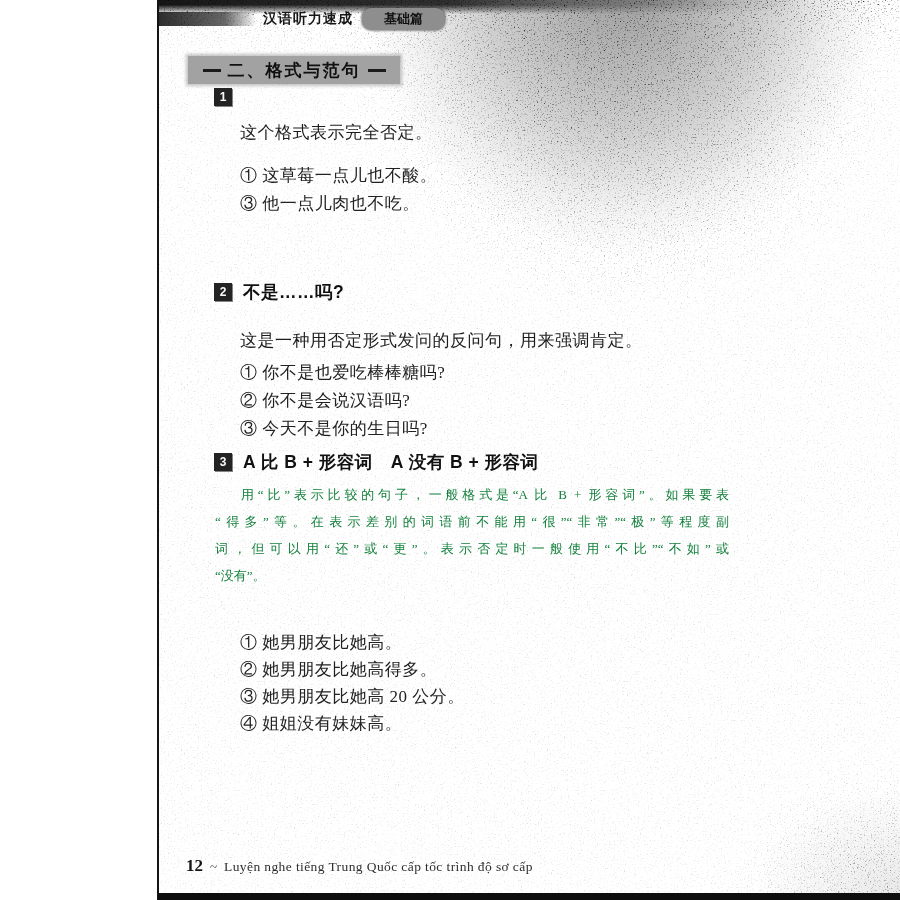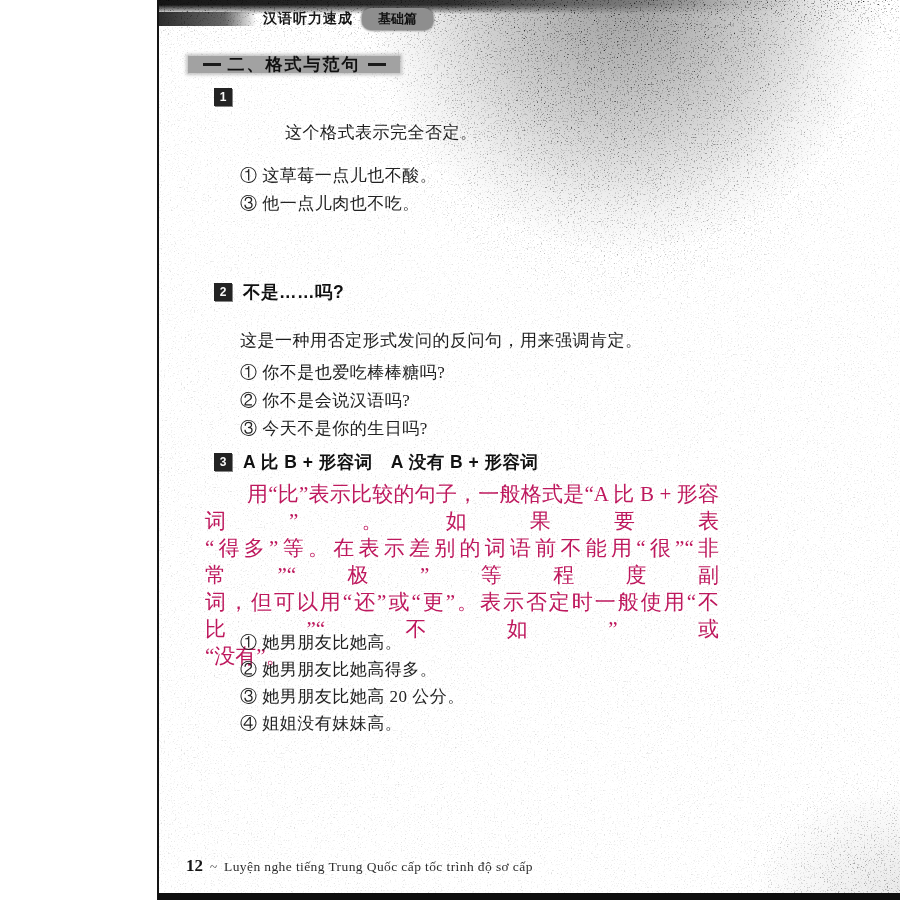--- a/index.html
+++ b/index.html
@@ -29,40 +29,40 @@
     background:linear-gradient(to right, rgba(10,10,10,.95), rgba(22,22,22,.88) 45%, rgba(60,60,60,.45) 70%, rgba(120,120,120,.18) 88%, transparent);
     -webkit-mask-image:linear-gradient(to bottom,#000 35%, rgba(0,0,0,.45) 72%, transparent);
     mask-image:linear-gradient(to bottom,#000 35%, rgba(0,0,0,.45) 72%, transparent);}
   .header-smudge{position:absolute;left:158px;top:12px;width:98px;height:14px;pointer-events:none;
     background:linear-gradient(to right, rgba(28,28,28,.92), rgba(60,60,60,.78) 68%, rgba(120,120,120,.38) 90%, transparent);}
 
   
   .header-row{position:absolute;left:263px;top:8px;display:flex;align-items:center;gap:9px;}
   .series-title{font-family:"Liberation Sans",sans-serif;font-weight:bold;font-size:14px;color:#161616;letter-spacing:1px;}
   .edition-badge{font-family:"Liberation Sans",sans-serif;font-weight:bold;font-size:13px;color:#101010;
-    background:#8e8e8e;border-radius:9px;padding:2px 16px;box-shadow:0 0 2px 1px rgba(60,60,60,.55);}
+    background:#8e8e8e;border-radius:9px;padding:2px 22px;box-shadow:0 0 2px 1px rgba(60,60,60,.55);}
 
   
-  .section-heading{position:absolute;left:188px;top:56px;height:17px;min-width:200px;background:#a2a2a2;
+  .section-heading{position:absolute;left:188px;top:56px;height:28px;min-width:200px;background:#a2a2a2;
     display:flex;align-items:center;justify-content:center;gap:7px;padding:0 6px;
     box-shadow:0 0 3px 2px rgba(140,140,140,.5);}
   .heading-dash{width:18px;height:3px;background:#1b1b1b;}
   .heading-text{font-family:"Liberation Sans",sans-serif;font-weight:bold;font-size:17px;color:#101010;letter-spacing:2px;}
 
   
   .item-title{position:absolute;left:214px;display:flex;align-items:center;gap:11px;}
   .item-badge{width:18px;height:18px;background:#232323;color:#fafafa;display:flex;align-items:center;justify-content:center;
     font-family:"Liberation Sans",sans-serif;font-weight:bold;font-size:12px;box-shadow:1px 1px 0 rgba(80,80,80,.7);}
   .item-title-text{font-family:"Liberation Sans",sans-serif;font-weight:bold;font-size:17.5px;color:#111;letter-spacing:.5px;}
 
   .desc{position:absolute;left:240px;font-size:17px;color:#1c1c1c;letter-spacing:.5px;}
   .examples{position:absolute;left:240px;font-size:17px;line-height:28px;color:#222;letter-spacing:.5px;margin-top:14px;}
   .example-line{white-space:nowrap;}
 
-  .para{position:absolute;left:205px;top:481px;width:514px;font-size:21px;line-height:27px;color:#be185d;}
+  .para{position:absolute;left:215px;top:481px;width:514px;font-size:13px;line-height:27px;color:#15803d;}
   .para-line{white-space:normal;}
   .para-line.jl{text-align:justify;text-align-last:justify;}
   .para-line.first{text-indent:2em;}
 
   
   .footer{position:absolute;left:186px;top:856px;display:flex;align-items:baseline;gap:7px;}
   .page-num{font-weight:bold;font-size:17px;color:#151515;}
   .footer-sep{font-size:13px;color:#3a3a3a;}
   .footer-title{font-size:13.5px;color:#2e2e2e;letter-spacing:.4px;}
 </style>
@@ -93,21 +93,21 @@
 
   <div class="section-heading">
     <span class="heading-dash"></span>
     <span class="heading-text">二、格式与范句</span>
     <span class="heading-dash"></span>
   </div>
 
   <div class="item-title" style="top:88px;">
     <span class="item-badge">1</span>
   </div>
-  <div class="desc" style="top:121px;margin-left:45px;">这个格式表示完全否定。</div>
+  <div class="desc" style="top:121px;">这个格式表示完全否定。</div>
   <div class="examples" style="top:148px;">
     <div class="example-line">① 这草莓一点儿也不酸。</div>
     <div class="example-line">③ 他一点儿肉也不吃。</div>
   </div>
 
   <div class="item-title" style="top:280px;">
     <span class="item-badge">2</span>
     <span class="item-title-text">不是……吗?</span>
   </div>
   <div class="desc" style="top:329px;">这是一种用否定形式发问的反问句，用来强调肯定。</div>

